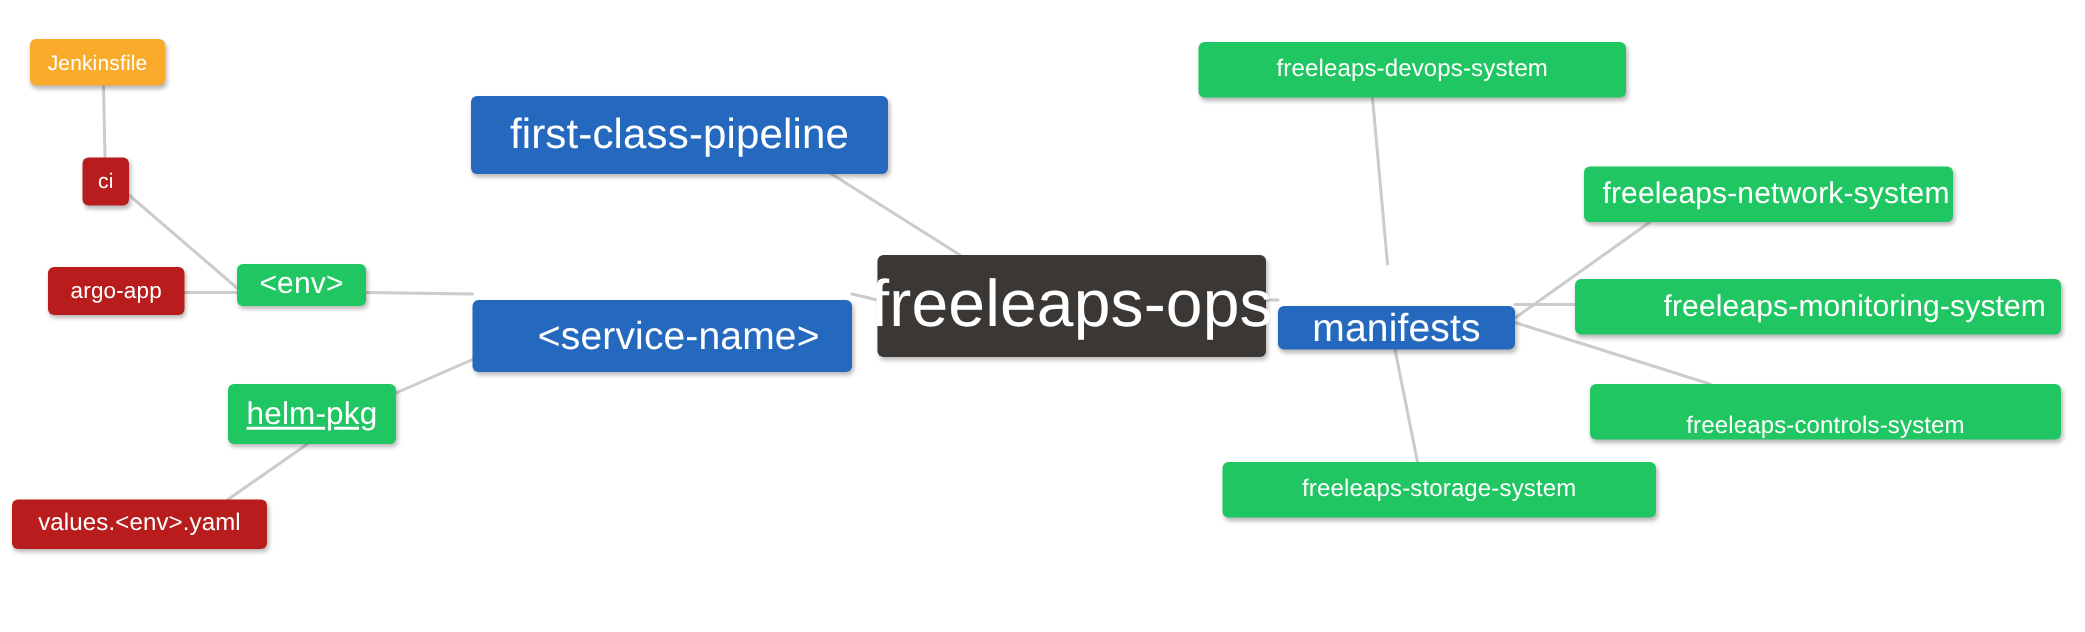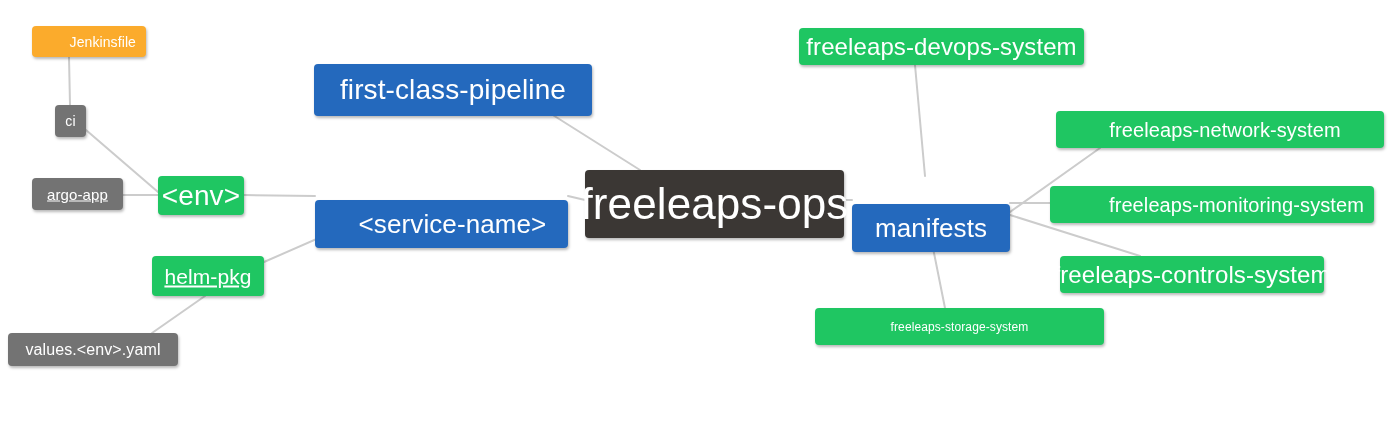--- a/index.html
+++ b/index.html
@@ -44,21 +44,21 @@
   }
   .node-label {
     display: block;
     transform: translateY(-0.5px);
   }
   
   .n-root   { background: #3b3734; }
   .n-blue   { background: #2469bd; margin-top: 28px; }
   .n-green  { background: #1fc662; }
   .n-orange { background: #fbab2c; }
-  .n-red    { background: #737373; }
+  .n-red    { background: #b91c1c; }
 </style>
 </head>
 <body>
 
 <div id="canvas">
   <svg id="edges" viewBox="0 0 1390 421" xmlns="http://www.w3.org/2000/svg">
       <line x1="69" y1="57" x2="70" y2="105" stroke="#cccccc" stroke-width="2" stroke-linecap="round"></line>
       <line x1="86" y1="130" x2="158" y2="192" stroke="#cccccc" stroke-width="2" stroke-linecap="round"></line>
       <line x1="123" y1="195" x2="158" y2="195" stroke="#cccccc" stroke-width="2" stroke-linecap="round"></line>
       <line x1="244" y1="195" x2="315" y2="196" stroke="#cccccc" stroke-width="2" stroke-linecap="round"></line>
@@ -67,59 +67,59 @@
       <line x1="568" y1="196" x2="585" y2="200" stroke="#cccccc" stroke-width="2" stroke-linecap="round"></line>
       <line x1="510" y1="88" x2="640" y2="170" stroke="#cccccc" stroke-width="2" stroke-linecap="round"></line>
       <line x1="844" y1="200" x2="852" y2="200" stroke="#cccccc" stroke-width="2" stroke-linecap="round"></line>
       <line x1="925" y1="176" x2="915" y2="65" stroke="#cccccc" stroke-width="2" stroke-linecap="round"></line>
       <line x1="1010" y1="212" x2="1100" y2="148" stroke="#cccccc" stroke-width="2" stroke-linecap="round"></line>
       <line x1="1010" y1="203" x2="1050" y2="203" stroke="#cccccc" stroke-width="2" stroke-linecap="round"></line>
       <line x1="1010" y1="215" x2="1140" y2="256" stroke="#cccccc" stroke-width="2" stroke-linecap="round"></line>
       <line x1="928" y1="223" x2="945" y2="308" stroke="#cccccc" stroke-width="2" stroke-linecap="round"></line>
     </svg>
   <div id="nodes-layer">
-      <div class="node n-orange" style="left: 32px; top: 26px; width: 114px; height: 31px; font-size: 14px; justify-content: flex-end;">
+      <div class="node n-orange" style="left: 20px; top: 26px; width: 90px; height: 31px; font-size: 14px;">
         <span class="node-label">Jenkinsfile</span>
       </div>
       <div class="node n-red" style="left: 55px; top: 105px; width: 31px; height: 32px; font-size: 14px;">
         <span class="node-label">ci</span>
       </div>
-      <div class="node n-red" style="left: 32px; top: 178px; width: 91px; height: 32px; font-size: 15px; text-decoration: underline;">
+      <div class="node n-red" style="left: 32px; top: 178px; width: 91px; height: 32px; font-size: 15px;">
         <span class="node-label">argo-app</span>
       </div>
-      <div class="node n-green" style="left: 158px; top: 176px; width: 86px; height: 39px; font-size: 28px;">
+      <div class="node n-green" style="left: 158px; top: 176px; width: 86px; height: 28px; font-size: 20px;">
         <span class="node-label">&lt;env&gt;</span>
       </div>
       <div class="node n-green" style="left: 152px; top: 256px; width: 112px; height: 40px; font-size: 21px; text-decoration: underline;">
         <span class="node-label">helm-pkg</span>
       </div>
       <div class="node n-red" style="left: 8px; top: 333px; width: 170px; height: 33px; font-size: 16px; align-items: center;">
         <span class="node-label">values.&lt;env&gt;.yaml</span>
       </div>
       <div class="node n-blue" style="left: 314px; top: 36px; width: 278px; height: 52px; font-size: 28px;">
         <span class="node-label">first-class-pipeline</span>
       </div>
       <div class="node n-blue" style="left: 315px; top: 172px; width: 253px; height: 48px; font-size: 26px; padding-left: 32px;">
         <span class="node-label">&lt;service-name&gt;</span>
       </div>
       <div class="node n-root" style="left: 585px; top: 170px; width: 259px; height: 68px; font-size: 44px;">
         <span class="node-label">freeleaps-ops</span>
       </div>
-      <div class="node n-blue" style="left: 852px; top: 176px; width: 158px; height: 48px; font-size: 26px;">
+      <div class="node n-blue" style="left: 852px; top: 176px; width: 158px; height: 29px; font-size: 26px;">
         <span class="node-label">manifests</span>
       </div>
-      <div class="node n-green" style="left: 799px; top: 28px; width: 285px; height: 37px; font-size: 24px;">
+      <div class="node n-green" style="left: 799px; top: 28px; width: 285px; height: 37px; font-size: 16px;">
         <span class="node-label">freeleaps-devops-system</span>
       </div>
-      <div class="node n-green" style="left: 1056px; top: 111px; width: 328px; height: 37px; font-size: 20px; padding-left: 20px;">
+      <div class="node n-green" style="left: 1056px; top: 111px; width: 246px; height: 37px; font-size: 20px; padding-left: 20px;">
         <span class="node-label">freeleaps-network-system</span>
       </div>
       <div class="node n-green" style="left: 1050px; top: 186px; width: 324px; height: 37px; font-size: 20px; justify-content: flex-end;">
         <span class="node-label">freeleaps-monitoring-system</span>
       </div>
-      <div class="node n-green" style="left: 1060px; top: 256px; width: 264px; height: 37px; font-size: 24px;">
+      <div class="node n-green" style="left: 1060px; top: 256px; width: 314px; height: 37px; font-size: 16px; align-items: flex-end;">
         <span class="node-label">freeleaps-controls-system</span>
       </div>
-      <div class="node n-green" style="left: 815px; top: 308px; width: 289px; height: 37px; font-size: 12px; align-items: center;">
+      <div class="node n-green" style="left: 815px; top: 308px; width: 289px; height: 37px; font-size: 16px; align-items: center;">
         <span class="node-label">freeleaps-storage-system</span>
       </div>
     </div>
 </div>
 
 </body></html>

